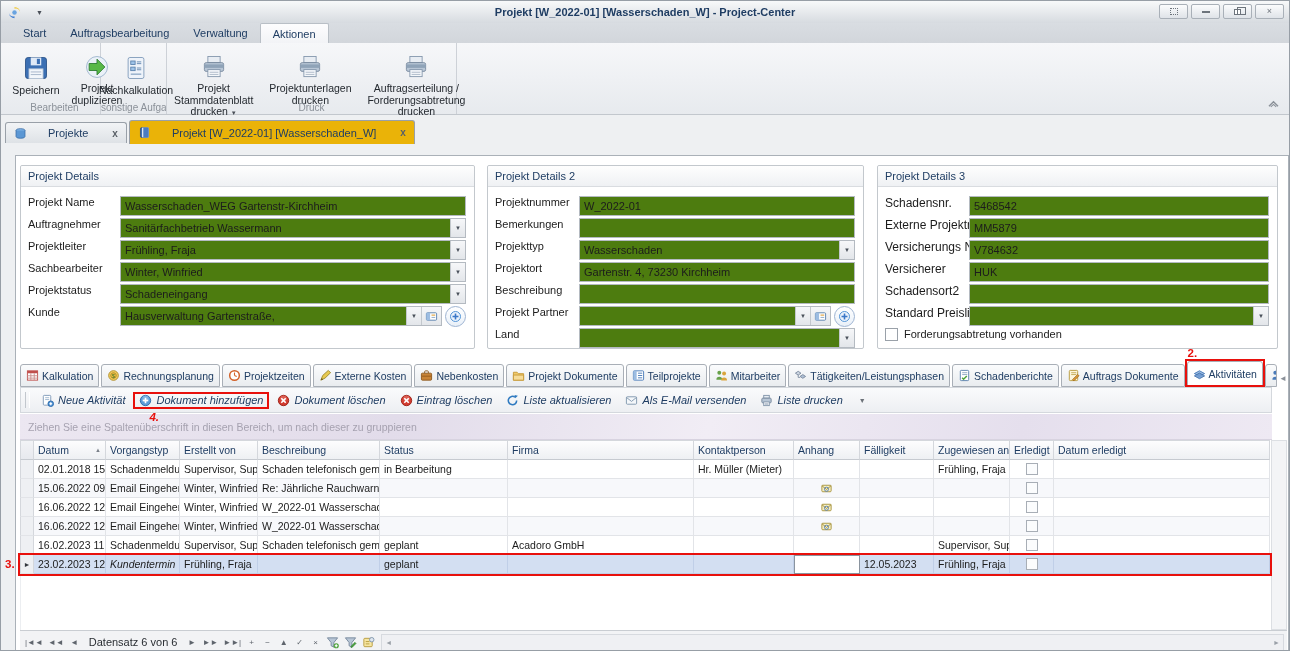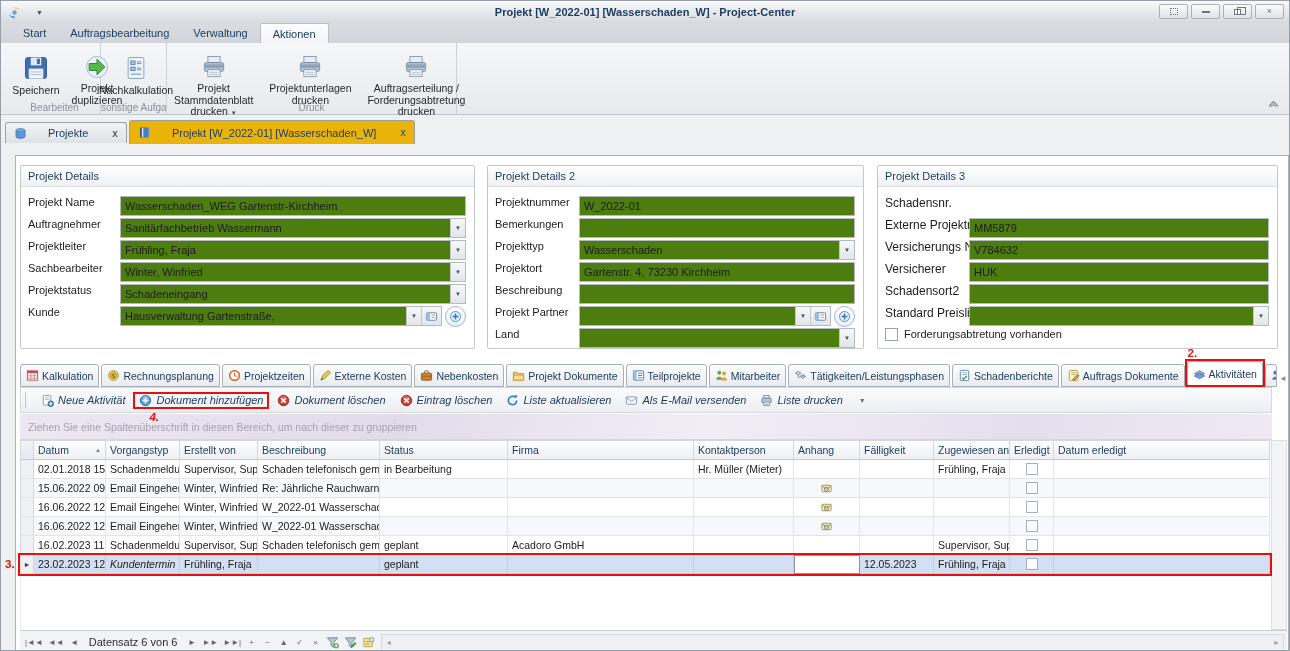--- a/index.html
+++ b/index.html
@@ -418,20 +418,23 @@
                 <span class="dd">▼</span>
               </div>
             </div>
           </div>
         </div>
         <div class="groupbox gb-p3">
           <div class="gb-cap">Projekt Details 3</div>
           <div class="gb-body">
             <div class="frow">
               <label class="flabel">Schadensnr.</label>
+              <div class="ctrl">
+                <span class="fval">5468542</span>
+              </div>
             </div>
             <div class="frow">
               <label class="flabel">Externe Projektnr.</label>
               <div class="ctrl">
                 <span class="fval">MM5879</span>
               </div>
             </div>
             <div class="frow">
               <label class="flabel">Versicherungs Nr.</label>
               <div class="ctrl">

